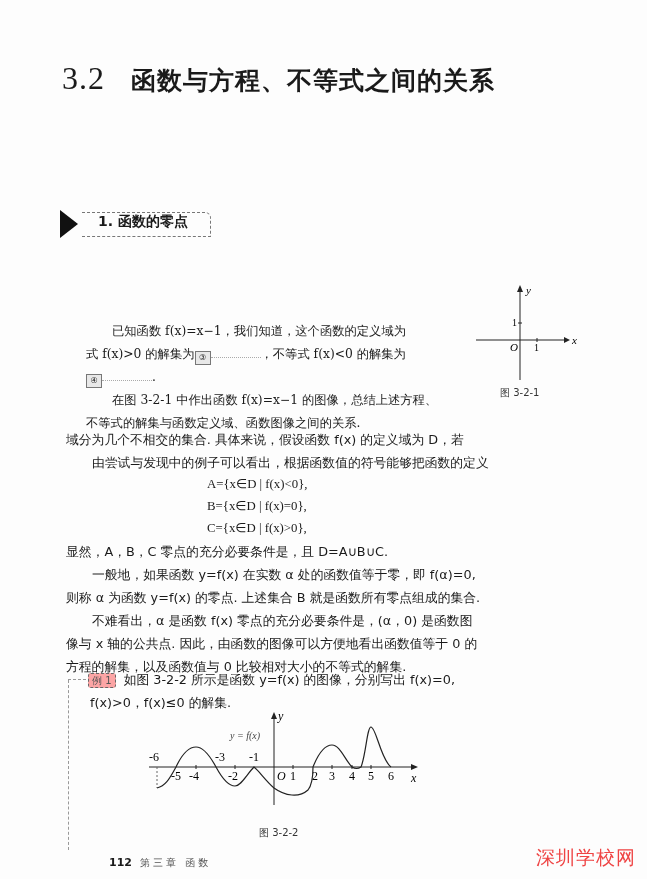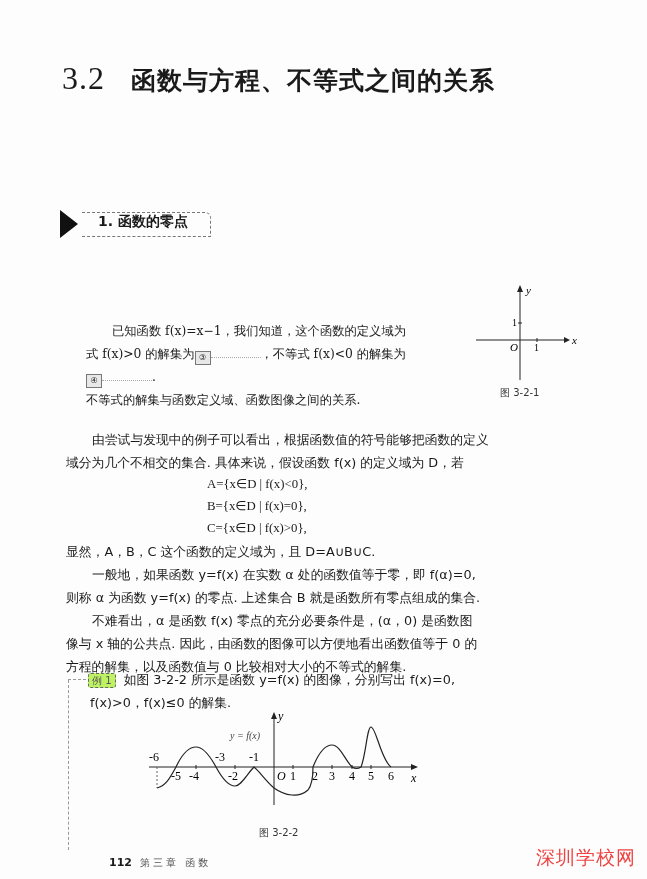--- a/index.html
+++ b/index.html
@@ -15,21 +15,21 @@
        border-top:1px dashed #777; border-bottom:1px dashed #777; border-right:1px dashed #777;
        border-radius:0 6px 0 0; }
   .sec-head .lbl { position:absolute; left:38px; top:3px; font-family:"DejaVu Sans", sans-serif; font-size:14px; font-weight:bold; white-space:nowrap; }
   .para { font-size:12.3px; line-height:23px; white-space:nowrap; }
   .para .ind { display:inline-block; width:26px; }
   .blank { display:inline-block; width:14px; height:12px; border:1px solid #777; background:#e8e8e8; vertical-align:-2px; font-size:8px; line-height:12px; text-align:center; font-family:"DejaVu Sans", sans-serif; }
   .uline { display:inline-block; border-bottom:1px dotted #aaa; width:50px; }
   .uline.w90 { width:90px; }
   .eq { font-size:12.8px; line-height:22px; white-space:nowrap; font-family:"Liberation Serif", serif; }
   .cap { font-family:"DejaVu Sans", sans-serif; font-size:10px; color:#333; white-space:nowrap; }
-  .example-tag { display:inline-block; border:1px dashed #666; border-radius:3px; padding:0 3px; font-size:10px; line-height:13px; color:#555; background:#bef264; font-family:"DejaVu Sans", sans-serif; }
+  .example-tag { display:inline-block; border:1px dashed #666; border-radius:3px; padding:0 3px; font-size:10px; line-height:13px; color:#555; background:#fca5a5; font-family:"DejaVu Sans", sans-serif; }
   .vdash { left:68px; top:680px; width:0; height:170px; border-left:1px dashed #999; }
   .hdash { left:68px; top:679px; width:18px; border-top:1px dashed #999; }
   .footer { left:84px; top:856px; font-size:11px; white-space:nowrap;margin-left:25px; }
   .footer b { font-family:"DejaVu Sans", sans-serif; font-size:11px; margin-right:8px; }
   .footer span { color:#555; letter-spacing:3px; font-size:10px; }
   .watermark { left:536px; top:845px; font-size:19px; color:#ef4444; font-family:"DejaVu Sans", sans-serif; letter-spacing:1px; white-space:nowrap; }
   svg text { font-family:"Liberation Serif", serif; }
 </style>
 </head>
 <body>
@@ -41,48 +41,49 @@
 <div class="abs sec-head">
   <div class="tri"></div>
   <div class="box"></div>
   <div class="lbl">1. 函数的零点</div>
 </div>
 
 <div class="abs para" style="left:86px; top:278px;margin-top:42px;">
   <div><span class="ind"></span><span>已知函数 f(x)=x−1，我们知道，这个函数的定义域为</span></div>
   <div><span>式 f(x)&gt;0 的解集为</span><span class="blank">③</span><span class="uline"></span><span>，不等式 f(x)&lt;0 的解集为</span></div>
   <div><span class="blank">④</span><span class="uline"></span><span>.</span></div>
+  <div><span class="ind"></span><span>在图 3-2-1 中作出函数 f(x)=x−1 的图像，总结上述方程、</span></div>
   <div><span>不等式的解集与函数定义域、函数图像之间的关系.</span></div>
 </div>
 
 <svg class="abs" style="left:474px; top:280px;" width="110" height="100">
   <line x1="2" y1="60" x2="90" y2="60" stroke="#222" stroke-width="1"></line>
   <polygon points="90,57 96,60 90,63" fill="#222"></polygon>
   <line x1="46" y1="100" x2="46" y2="10" stroke="#222" stroke-width="1"></line>
   <polygon points="43,12 46,5 49,12" fill="#222"></polygon>
   <line x1="63" y1="58" x2="63" y2="62" stroke="#222"></line>
   <line x1="44" y1="43" x2="48" y2="43" stroke="#222"></line>
   <text x="52" y="14" font-size="11" font-style="italic">y</text>
   <text x="98" y="64" font-size="11" font-style="italic">x</text>
   <text x="36" y="71" font-size="11" font-style="italic">O</text>
   <text x="60" y="71" font-size="10">1</text>
   <text x="38" y="46" font-size="10">1</text>
 </svg>
 <div class="abs cap" style="left:500px; top:386px;">图 3-2-1</div>
 
 <div class="abs para" style="left:66px; top:428px; font-family:'DejaVu Sans',sans-serif; font-size:12.8px;">
+  <div><span>域分为几个不相交的集合. 具体来说，假设函数 f(x) 的定义域为 D，若</span></div>
   <div><span class="ind"></span><span>由尝试与发现中的例子可以看出，根据函数值的符号能够把函数的定义</span></div>
-  <div><span>域分为几个不相交的集合. 具体来说，假设函数 f(x) 的定义域为 D，若</span></div>
 </div>
 <div class="abs eq" style="left:207px; top:473px;">
   <div>A={x∈D | f(x)&lt;0},</div>
   <div>B={x∈D | f(x)=0},</div>
   <div>C={x∈D | f(x)&gt;0},</div>
 </div>
-<div class="abs para" style="left:66px; top:540px; font-family:'DejaVu Sans',sans-serif; font-size:12.8px;">显然，A，B，C 这个函数的定义域为，且 D=A∪B∪C.</div>
+<div class="abs para" style="left:66px; top:540px; font-family:'DejaVu Sans',sans-serif; font-size:12.8px;">显然，A，B，C 零点的充分必要条件是，且 D=A∪B∪C.</div>
 
 <div class="abs para" style="left:66px; top:563px; font-family:'DejaVu Sans',sans-serif; font-size:12.8px;">
   <div><span class="ind"></span><span>一般地，如果函数 y=f(x) 在实数 α 处的函数值等于零，即 f(α)=0,</span></div>
   <div><span>则称 α 为函数 y=f(x) 的零点. 上述集合 B 就是函数所有零点组成的集合.</span></div>
   <div><span class="ind"></span><span>不难看出，α 是函数 f(x) 零点的充分必要条件是，(α，0) 是函数图</span></div>
   <div><span>像与 x 轴的公共点. 因此，由函数的图像可以方便地看出函数值等于 0 的</span></div>
   <div><span>方程的解集，以及函数值与 0 比较相对大小的不等式的解集.</span></div>
 </div>
 
 <div class="abs hdash"></div>

